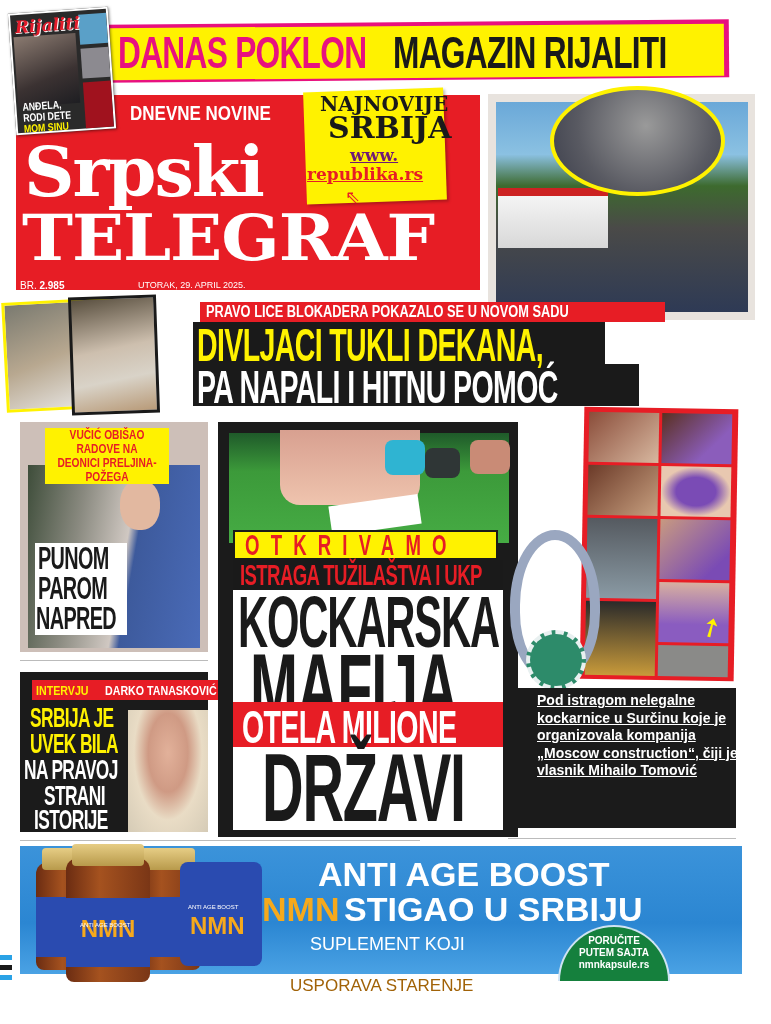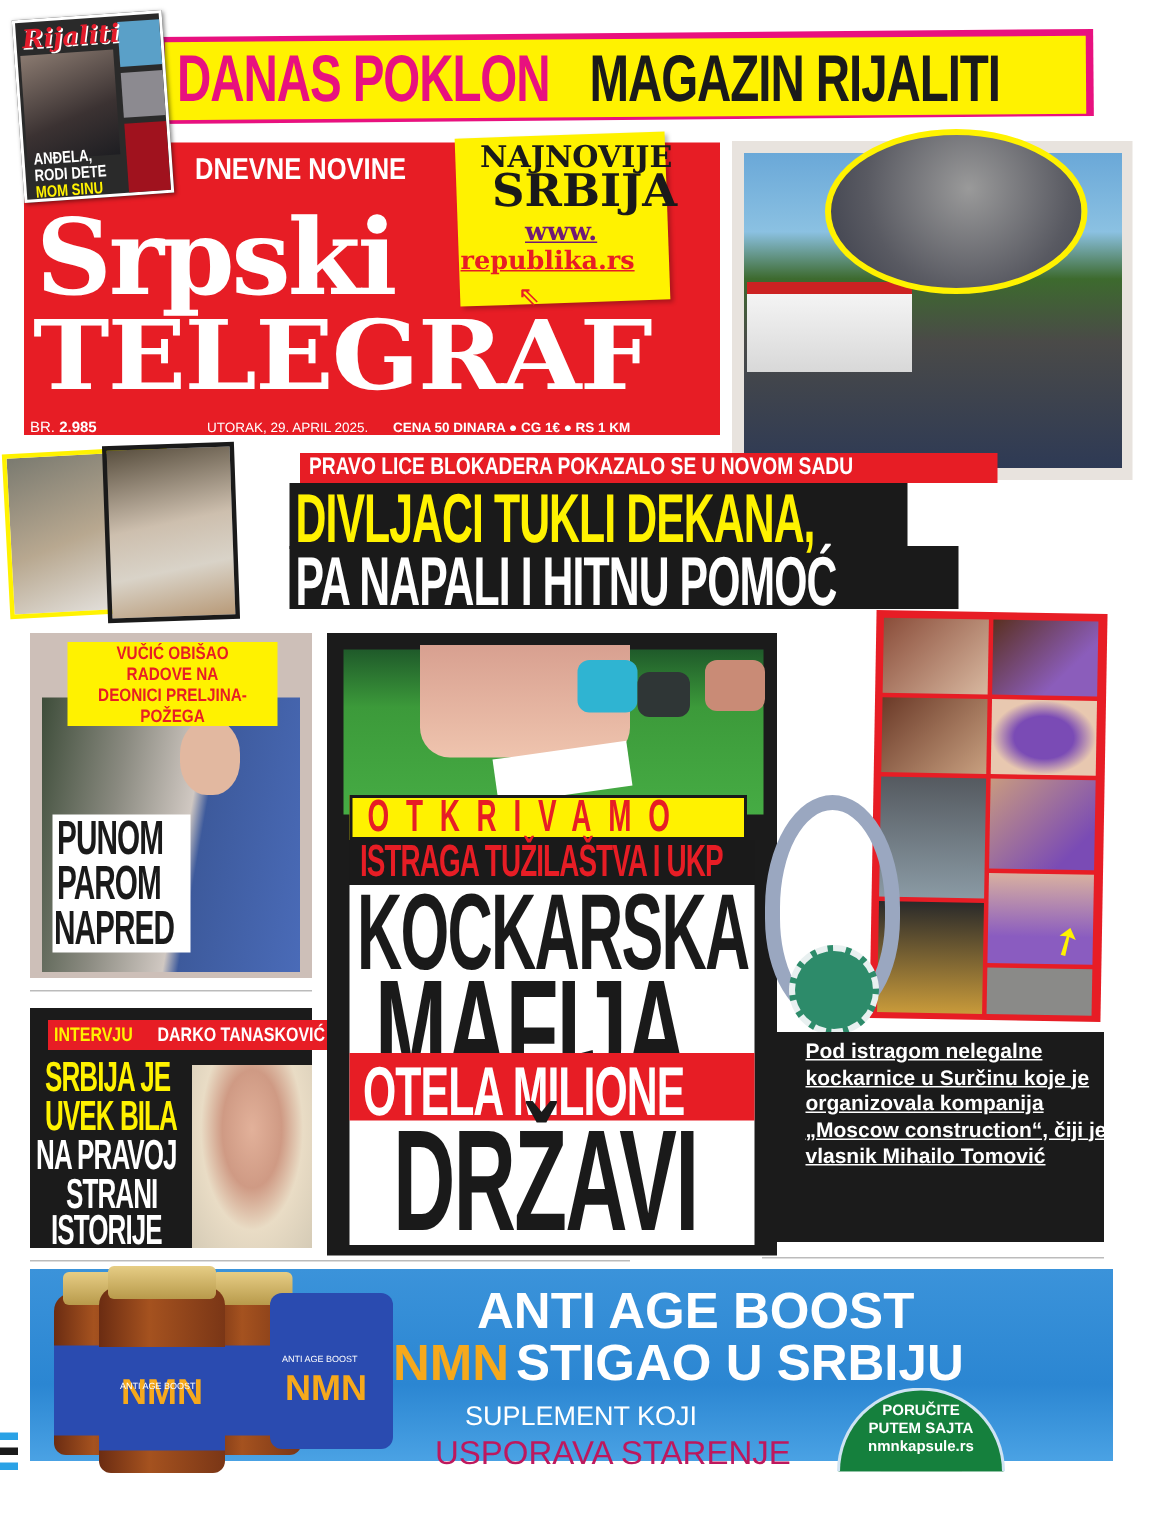--- a/index.html
+++ b/index.html
@@ -26,21 +26,21 @@
   #mag-line3{left:6px;top:108px;font-size:11px;color:#fff200;transform:scaleX(0.8)}
 
   
   #masthead{left:16px;top:95px;width:464px;height:195px;background:#e71d25}
   #dnevne{left:130px;top:102px;font-size:20px;color:#fff;transform:scaleX(0.85)}
   #srpski{left:24px;top:130px;font-size:70px;color:#fff;letter-spacing:-2px}
   #telegraf{left:22px;top:200px;font-size:64px;color:#fff;letter-spacing:-1px;transform:scaleX(1.07)}
   #meta-br{left:20px;top:280px;font-size:10px;color:#fff}
   #meta-br b{font-weight:bold}
   #meta-date{left:138px;top:280px;font-size:9px;color:#fff}
-  #meta-price{left:262px;top:280px;font-size:9px;color:#fff}
+  #meta-price{left:262px;top:292px;font-size:9px;color:#fff}
 
   
   #note{left:305px;top:90px;width:140px;height:112px;background:#fff200;transform:rotate(-2deg);box-shadow:2px 2px 3px rgba(0,0,0,.25)}
   #note-l1{left:320px;top:92px;font-size:20px;color:#1a1a1a}
   #note-l2{left:328px;top:110px;font-size:30px;color:#1a1a1a}
   #note-l3{left:350px;top:145px;font-size:17px;color:#701a75;text-decoration:underline}
   #note-l4{left:307px;top:164px;font-size:17px;color:#e71d25;text-decoration:underline}
   #cursor-icon{left:345px;top:186px;font-size:18px;color:#e71d25}
 
   
@@ -54,21 +54,21 @@
   #left-photo2{left:70px;top:296px;width:88px;height:118px;background:linear-gradient(170deg,#5a5040,#cdbfae 45%,#d9d3c8 70%,#b89a78);border:3px solid #1a1a1a;transform:rotate(-2deg)}
   #kicker1{left:200px;top:302px;height:20px;background:#e71d25;padding:1px 6px}
   #kicker1 span{display:inline-block;font-size:16px;color:#fff;font-weight:bold;transform:scaleX(0.8);transform-origin:left center;white-space:nowrap}
   #head1-bg1{left:193px;top:322px;width:412px;height:44px;background:#1a1a1a}
   #head1-bg2{left:193px;top:364px;width:446px;height:42px;background:#1a1a1a}
   #head1-l1{left:197px;top:318px;font-size:46px;color:#fff200;transform:scaleX(0.62);letter-spacing:-1px}
   #head1-l2{left:197px;top:360px;font-size:46px;color:#fff;transform:scaleX(0.62);letter-spacing:-1px}
 
   
   #vucic-box{left:20px;top:422px;width:188px;height:230px;background:#cdbfb8}
-  #vucic-kicker{left:45px;top:428px;width:140px;background:#fff200;text-align:center}
+  #vucic-kicker{left:45px;top:428px;width:124px;background:#fff200;text-align:center}
   #vucic-kicker span{display:block;font-size:12px;color:#e71d25;font-weight:bold;line-height:14px;transform:scaleX(0.85)}
   #vucic-photo{left:28px;top:465px;width:172px;height:183px;background:linear-gradient(100deg,#3e4d3a 0%,#8a8a80 30%,#d0c8c2 55%,#3d5a9c 60%,#4a6bb8 100%)}
   #vucic-head{left:120px;top:480px;width:40px;height:50px;border-radius:45%;background:#e2b8a0}
   #punom-box{left:35px;top:543px;width:92px;height:92px;background:#fff}
   #punom-l1,#punom-l2,#punom-l3{font-size:32px;color:#1a1a1a;transform:scaleX(0.62);letter-spacing:-1px}
   #punom-l1{left:38px;top:540px}
   #punom-l2{left:38px;top:570px}
   #punom-l3{left:36px;top:600px}
   #div-left1{left:20px;top:660px;width:188px;height:1px;background:#bbb}
 
@@ -124,21 +124,21 @@
   #jar2{left:135px;top:862px;width:66px;height:108px}
   #jar3{left:66px;top:858px;width:84px;height:124px}
   #pouch{left:180px;top:862px;width:82px;height:104px;background:#2a4bb0;border-radius:8px}
   #pouch-nmn{left:190px;top:912px;font-size:24px;color:#f6a91c;font-weight:bold}
   #pouch-title{left:188px;top:904px;font-size:6px;color:#fff}
   #jar3-title{left:80px;top:922px;font-size:6px;color:#fff}
   #ad-l1{left:318px;top:855px;font-size:34px;color:#fff;font-weight:bold}
   #ad-l2a{left:262px;top:890px;font-size:34px;color:#f6a91c;font-weight:bold}
   #ad-l2b{left:344px;top:890px;font-size:34px;color:#fff;font-weight:bold}
   #ad-l3{left:310px;top:934px;font-size:18px;color:#fff}
-  #ad-l4{left:290px;top:956px;font-size:22px;color:#be185d}
+  #ad-l4{left:290px;top:976px;font-size:17px;color:#a16207}
   #cta{left:558px;top:925px;width:112px;height:56px;background:#15803d;border-radius:56px 56px 0 0;border:2px solid #cfe3f3;border-bottom:none;text-align:center;padding-top:8px}
   #cta span{display:block;font-size:10px;line-height:12px;color:#fff;font-weight:bold}
   #left-bars{left:0;top:955px;width:12px;height:30px}
   #left-bars div{height:5px;margin-bottom:5px;background:#2aa2e6}
   #left-bars div:nth-child(2){background:#1a1a1a}
 </style>
 </head>
 <body>
 
 <div class="abs" id="top-banner"></div>

